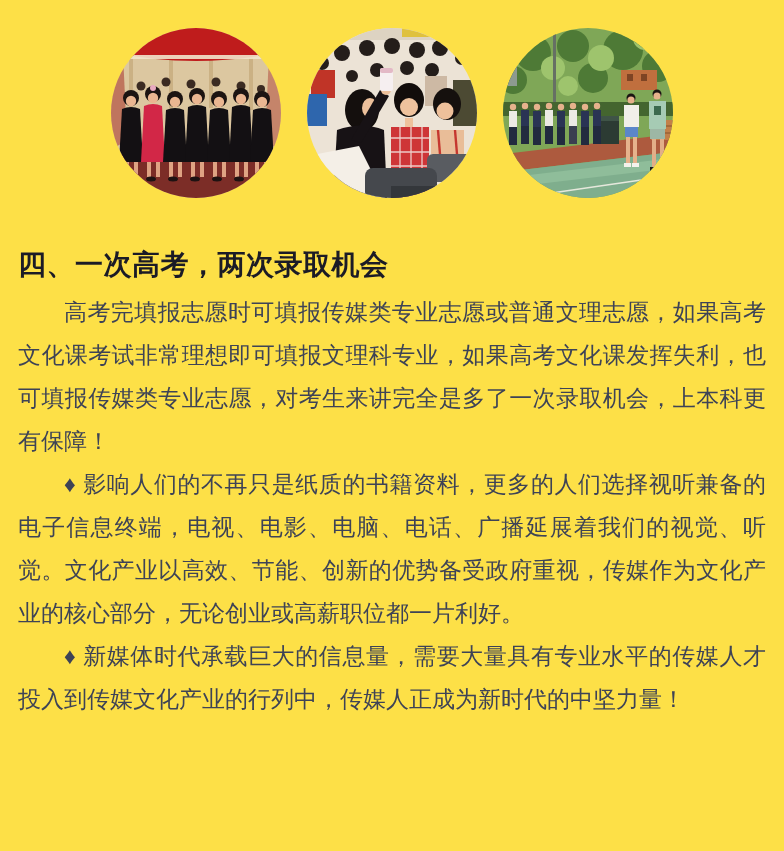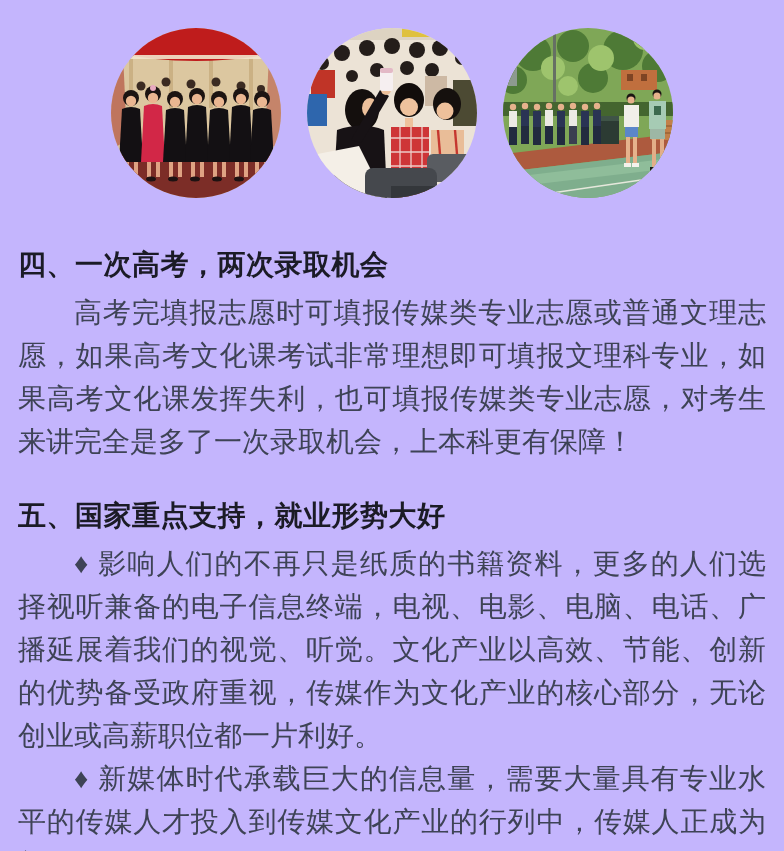--- a/index.html
+++ b/index.html
@@ -4,21 +4,21 @@
 <style>
   html, body {
     margin: 0;
     padding: 0;
     background: #cbd4f8;
   }
   .page {
     position: relative;
     width: 784px;
     height: 851px;
-    background: #c4b5fd;
+    background: #fde047;
     overflow: hidden;
     font-family: "Liberation Sans", "DejaVu Sans", sans-serif;
   }
   .photos {
     display: flex;
     justify-content: center;
     gap: 26px;
     padding-top: 28px;
   }
   .photo {
@@ -42,21 +42,21 @@
     line-height: 34px;
     font-weight: bold;
     color: #1b1b26;
     letter-spacing: 0.5px;
   }
   .heading.second {
     margin-top: 36px;
   }
   .para {
     margin: 9px 0 0 0;
-    font-size: 28px;
+    font-size: 23px;
     line-height: 43px;
     color: #3e4356;
     text-indent: 2em;
     text-align: justify;
   }
   .para + .para {
     margin-top: 0;
   }
 </style>
 </head>
@@ -269,18 +269,17 @@
         <rect x="147" y="139" width="7" height="4" fill="#1e1a18"></rect>
         <rect x="156" y="139" width="7" height="4" fill="#1e1a18"></rect>
       </svg>
     </div>
   </div>
 
   <div class="content">
     <h2 class="heading">四、一次高考，两次录取机会</h2>
     <p class="para">高考完填报志愿时可填报传媒类专业志愿或普通文理志愿，如果高考文化课考试非常理想即可填报文理科专业，如果高考文化课发挥失利，也可填报传媒类专业志愿，对考生来讲完全是多了一次录取机会，上本科更有保障！</p>
 
-    <h2 class="heading second">五、国家重点支持，就业形势大好</h2>
     <p class="para">♦ 影响人们的不再只是纸质的书籍资料，更多的人们选择视听兼备的电子信息终端，电视、电影、电脑、电话、广播延展着我们的视觉、听觉。文化产业以高效、节能、创新的优势备受政府重视，传媒作为文化产业的核心部分，无论创业或高薪职位都一片利好。</p>
     <p class="para">♦ 新媒体时代承载巨大的信息量，需要大量具有专业水平的传媒人才投入到传媒文化产业的行列中，传媒人正成为新时代的中坚力量！</p>
   </div>
 
 </div>
 
 </body></html>

